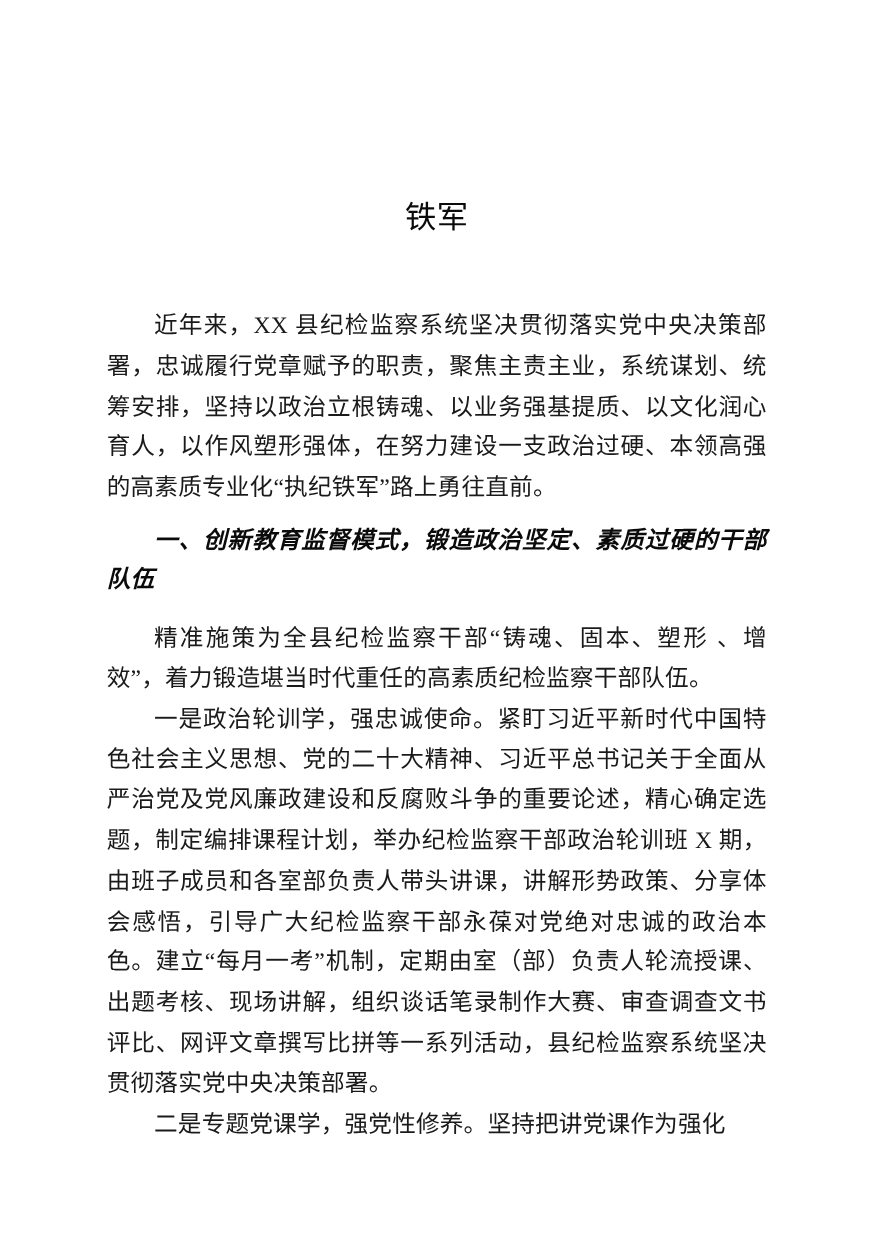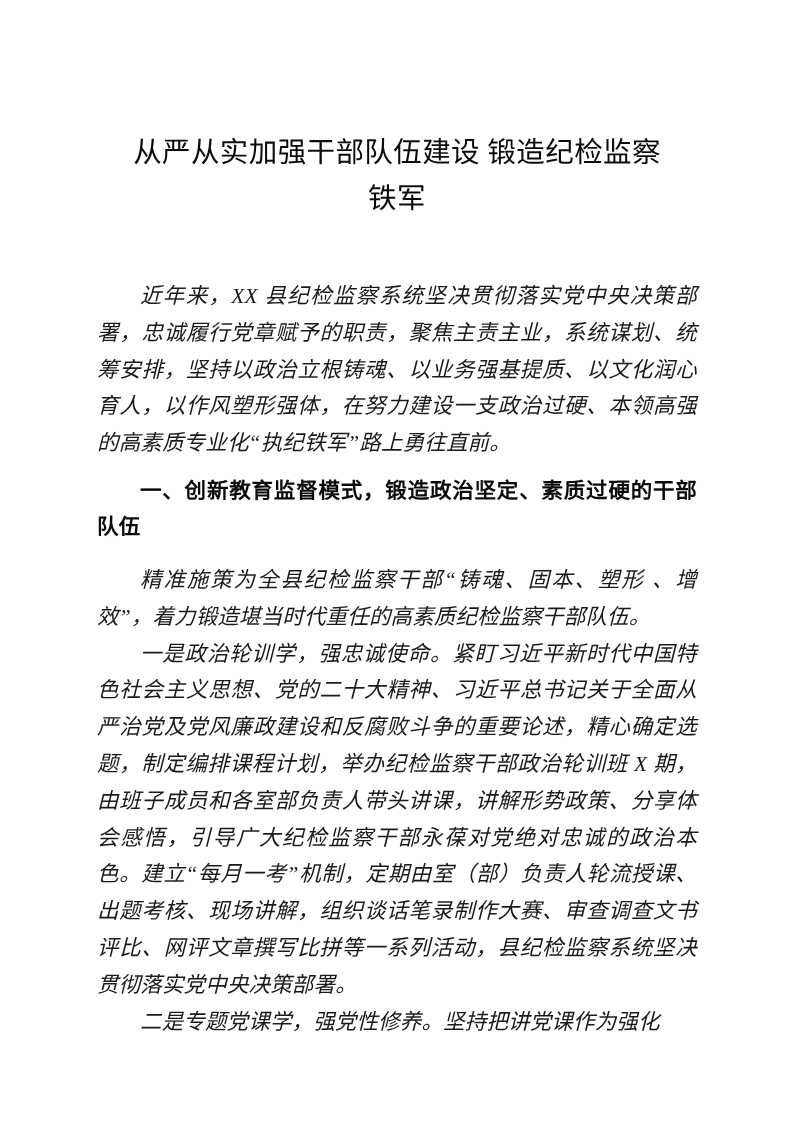--- a/index.html
+++ b/index.html
@@ -61,34 +61,33 @@
     font-size: 21.5px;
     font-weight: 400;
     color: #1a1a1a;
     line-height: 36.8px;
     margin: 0;
     text-indent: 43px;
     text-align: justify;
     text-justify: inter-ideograph;
     word-break: break-all;
     letter-spacing: 0.15px;
-    font-style: italic;
   }
 
   .gap-before-intro { margin-top: 56px; }
-  .gap-before-heading { margin-top: 11px; }
+  .gap-before-heading { margin-top: 11px; font-style: italic; }
   .gap-after-heading { margin-top: 16px; }
 </style>
 </head>
 <body>
 
 <div class="page">
   <div class="page-body">
 
-    <h1 class="doc-title"><span>从严从实加强干部队伍建设 锻造纪检监察</span><br><span>铁军</span></h1>
+    <h1 class="doc-title"><br><span>铁军</span></h1>
 
     <p class="body-para gap-before-intro">近年来，XX 县纪检监察系统坚决贯彻落实党中央决策部署，忠诚履行党章赋予的职责，聚焦主责主业，系统谋划、统筹安排，坚持以政治立根铸魂、以业务强基提质、以文化润心育人，以作风塑形强体，在努力建设一支政治过硬、本领高强的高素质专业化“执纪铁军”路上勇往直前。</p>
 
     <h2 class="section-heading gap-before-heading">一、创新教育监督模式，锻造政治坚定、素质过硬的干部队伍</h2>
 
     <p class="body-para gap-after-heading">精准施策为全县纪检监察干部“铸魂、固本、塑形 、增效”，着力锻造堪当时代重任的高素质纪检监察干部队伍。</p>
 
     <p class="body-para">一是政治轮训学，强忠诚使命。紧盯习近平新时代中国特色社会主义思想、党的二十大精神、习近平总书记关于全面从严治党及党风廉政建设和反腐败斗争的重要论述，精心确定选题，制定编排课程计划，举办纪检监察干部政治轮训班 X 期，由班子成员和各室部负责人带头讲课，讲解形势政策、分享体会感悟，引导广大纪检监察干部永葆对党绝对忠诚的政治本色。建立“每月一考”机制，定期由室（部）负责人轮流授课、出题考核、现场讲解，组织谈话笔录制作大赛、审查调查文书评比、网评文章撰写比拼等一系列活动，县纪检监察系统坚决贯彻落实党中央决策部署。</p>
 
     <p class="body-para">二是专题党课学，强党性修养。坚持把讲党课作为强化</p>

